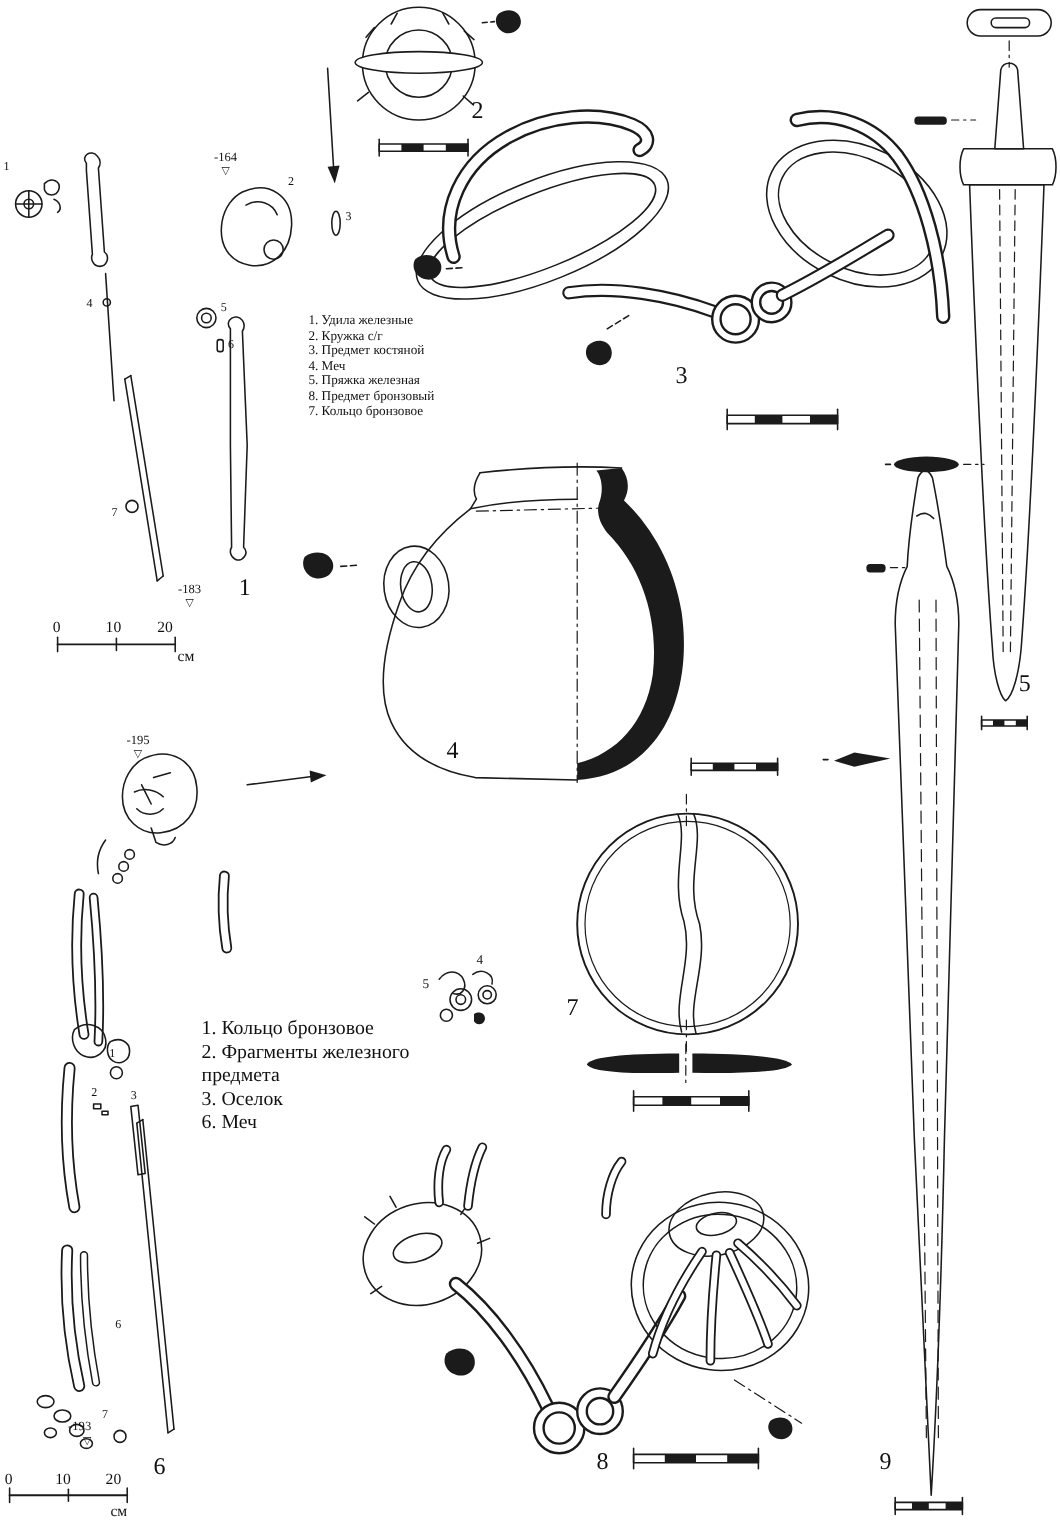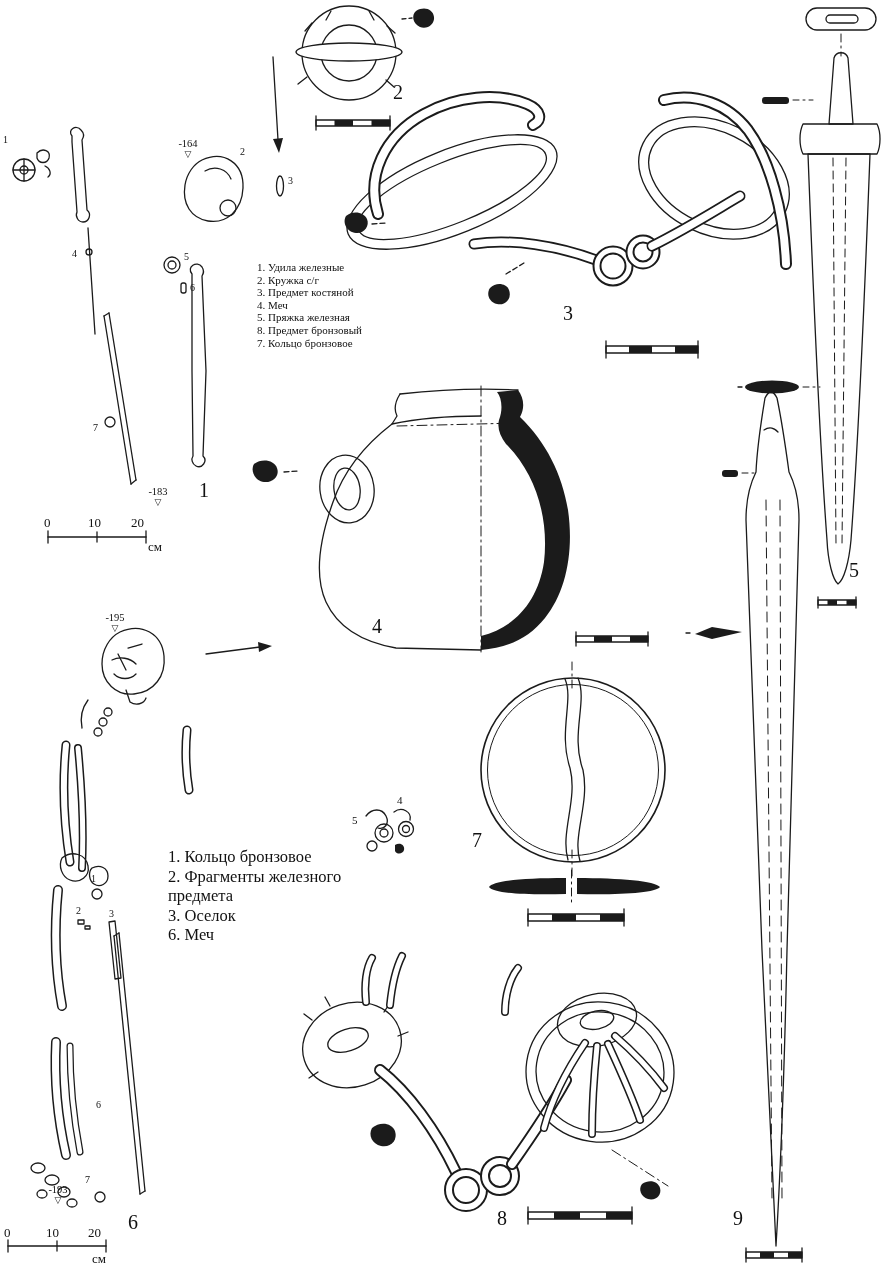--- a/index.html
+++ b/index.html
@@ -339,33 +339,33 @@
     <div>7. Кольцо бронзовое</div>
   </div>
 
   <div class="abs legend2" style="left:168px;top:847px;">
     <div>1. Кольцо бронзовое</div>
     <div>2. Фрагменты железного предмета</div>
     <div>3. Оселок</div>
     <div>6. Меч</div>
   </div>
 
-  <div class="abs depth" style="left:170px;top:126px;margin-top:12px;">
+  <div class="abs depth" style="left:170px;top:126px;">
     <div>-164</div>
     <div class="tri">▽</div>
   </div>
   <div class="abs depth" style="left:140px;top:486px;">
     <div>-183</div>
     <div class="tri">▽</div>
   </div>
   <div class="abs depth" style="left:97px;top:612px;">
     <div>-195</div>
     <div class="tri">▽</div>
   </div>
-  <div class="abs depth" style="left:40px;top:1184px;">
+  <div class="abs depth" style="left:40px;top:1184px;text-align:right;">
     <div>-193</div>
     <div class="tri">▽</div>
   </div>
 
   <div class="abs num-lg" style="left:199px;top:480px;">1</div>
   <div class="abs num-lg" style="left:128px;top:1212px;">6</div>
 
   <div class="abs num-lg" style="left:393px;top:82px;">2</div>
   <div class="abs num-lg" style="left:563px;top:303px;">3</div>
   <div class="abs num-lg" style="left:372px;top:616px;">4</div>

